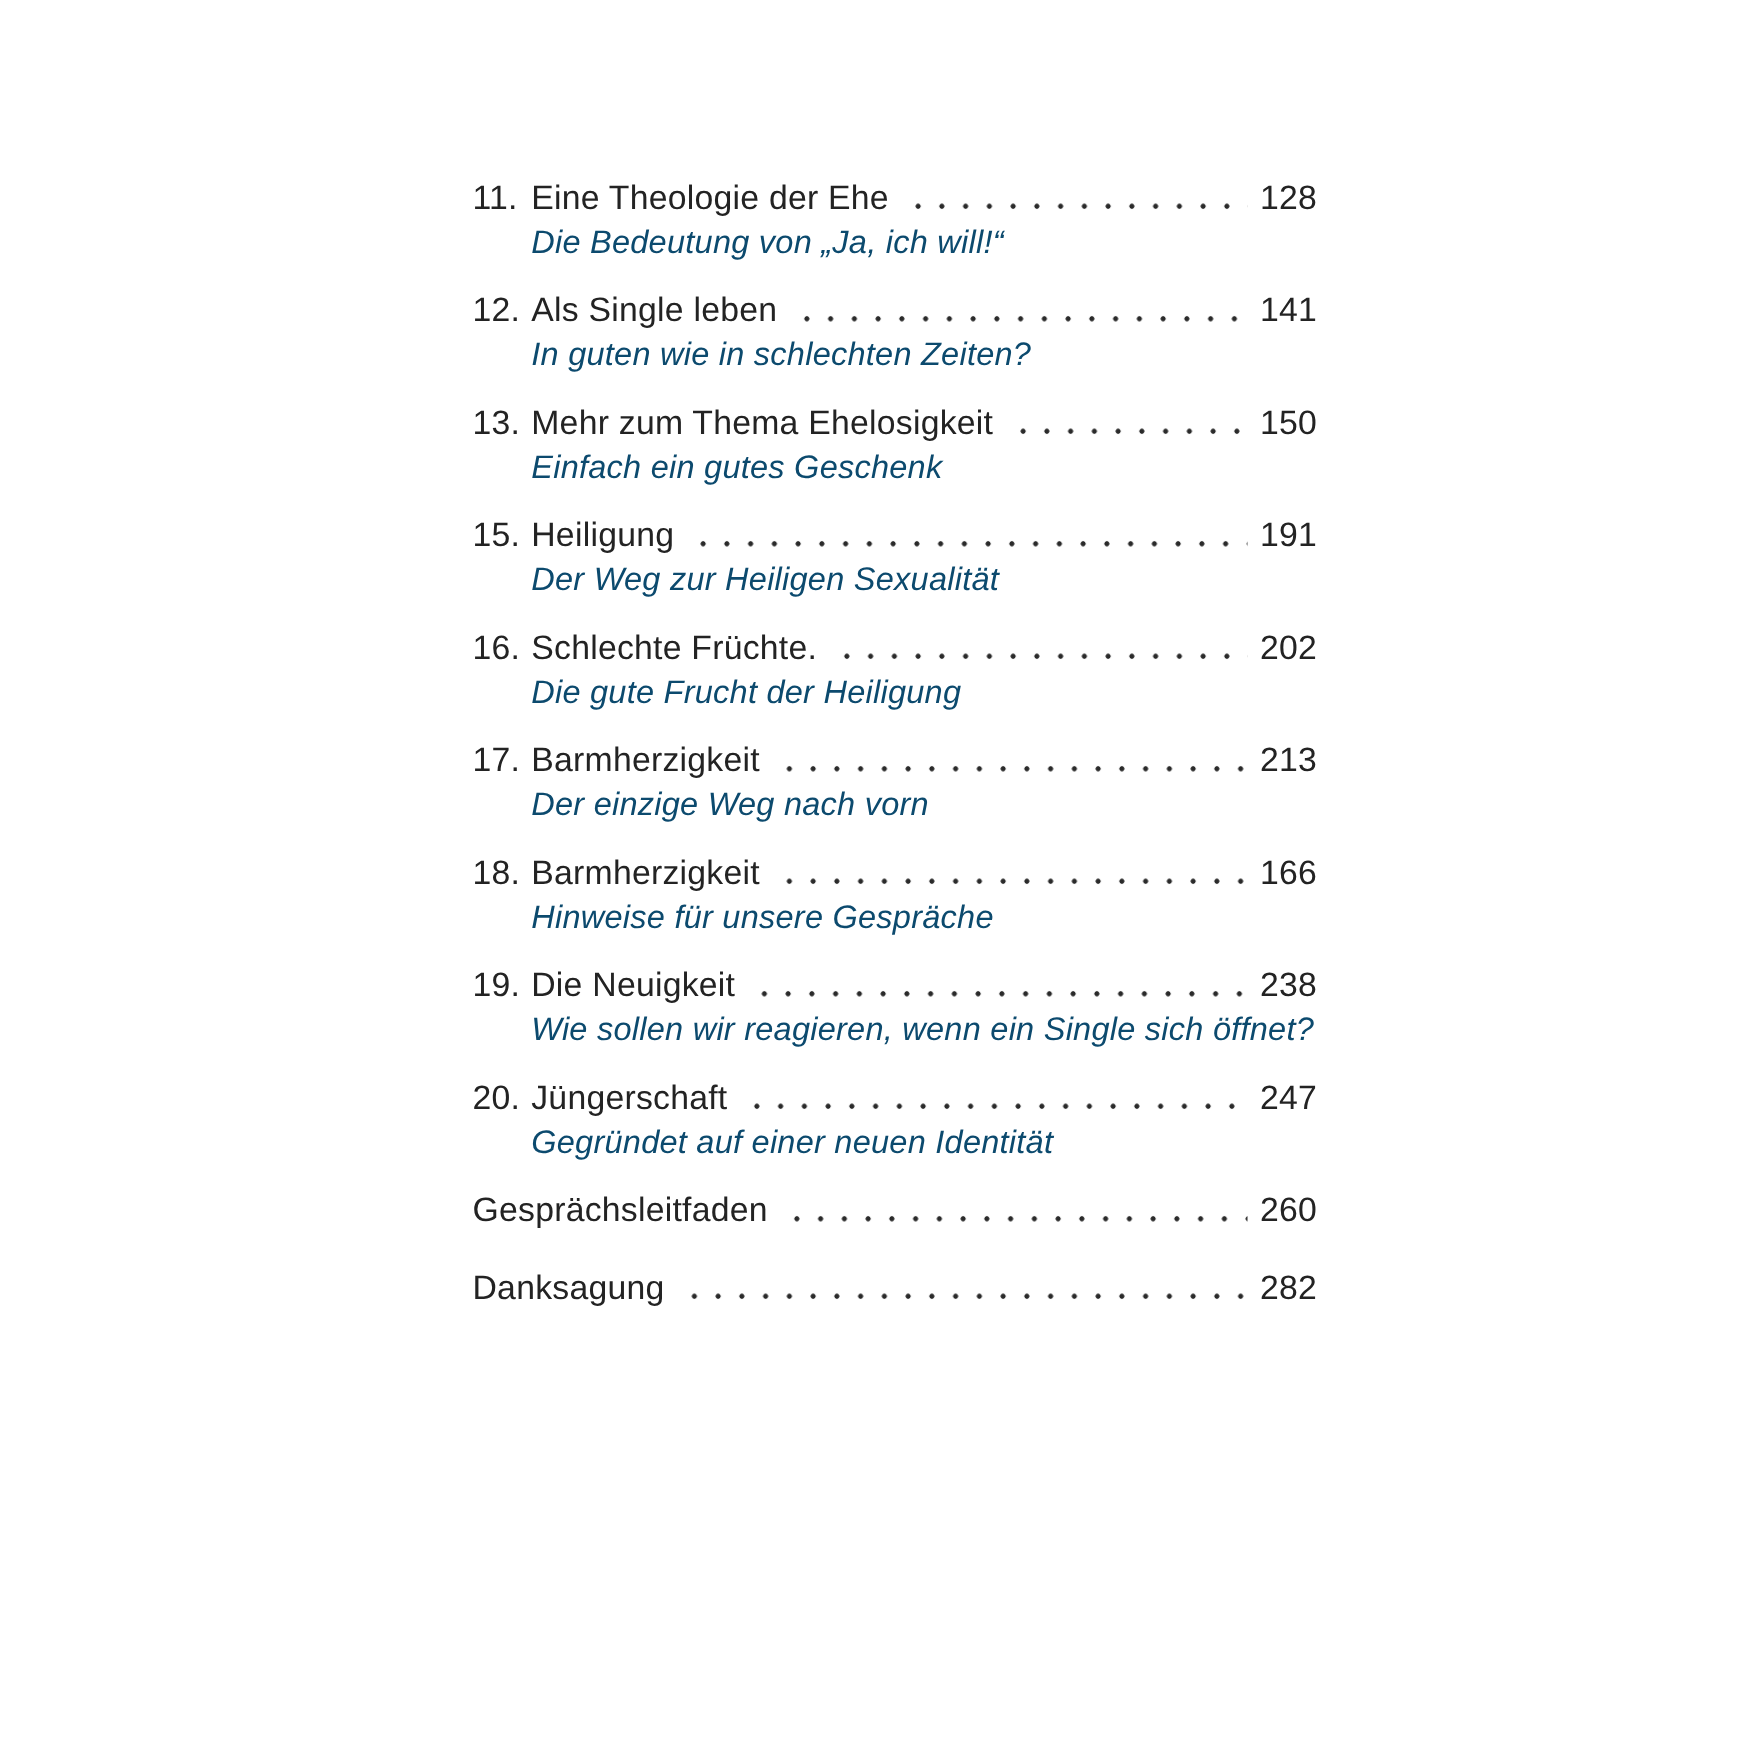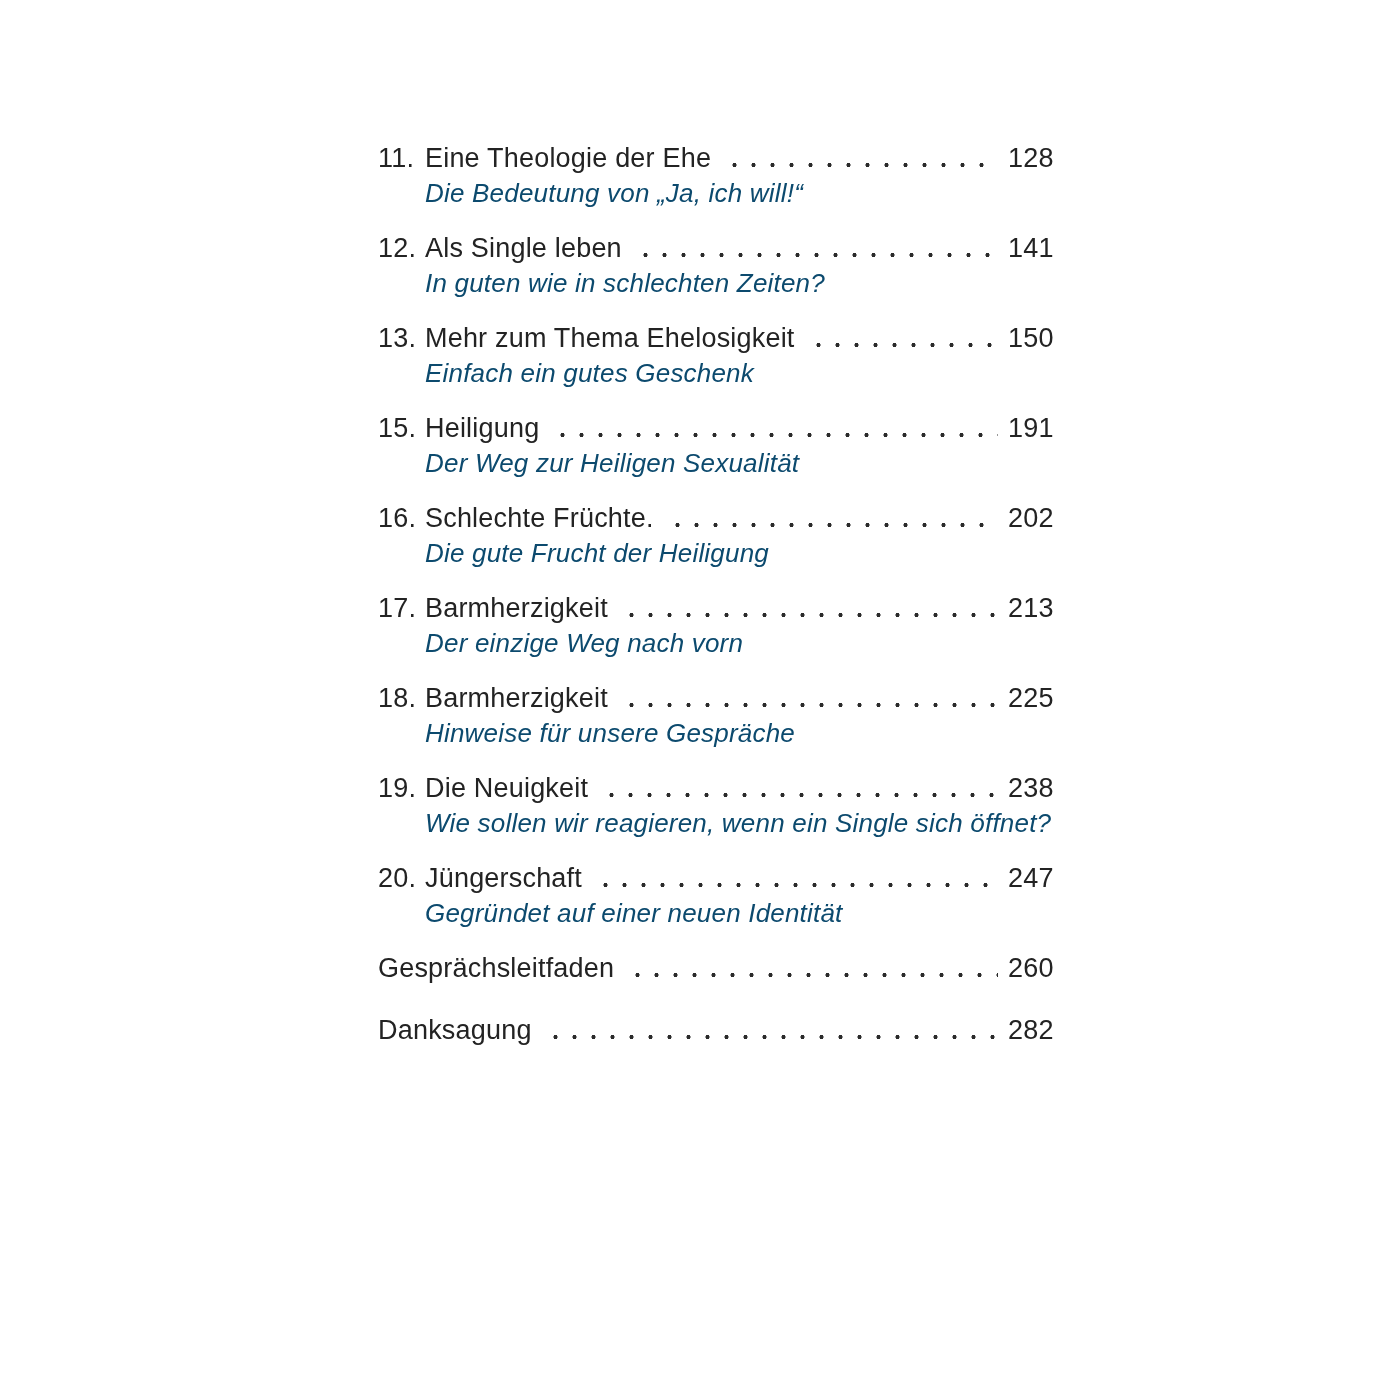--- a/index.html
+++ b/index.html
@@ -121,21 +121,21 @@
           <span class="dots"></span>
           <span class="pagenum">213</span>
         </div>
         <div class="subtitle">Der einzige Weg nach vorn</div>
       </div>
       <div class="entry">
         <div class="line">
           <span class="num">18.</span>
           <span class="title">Barmherzigkeit</span>
           <span class="dots"></span>
-          <span class="pagenum">225</span>
+          <span class="pagenum">166</span>
         </div>
         <div class="subtitle">Hinweise für unsere Gespräche</div>
       </div>
       <div class="entry">
         <div class="line">
           <span class="num">19.</span>
           <span class="title">Die Neuigkeit</span>
           <span class="dots"></span>
           <span class="pagenum">238</span>
         </div>

